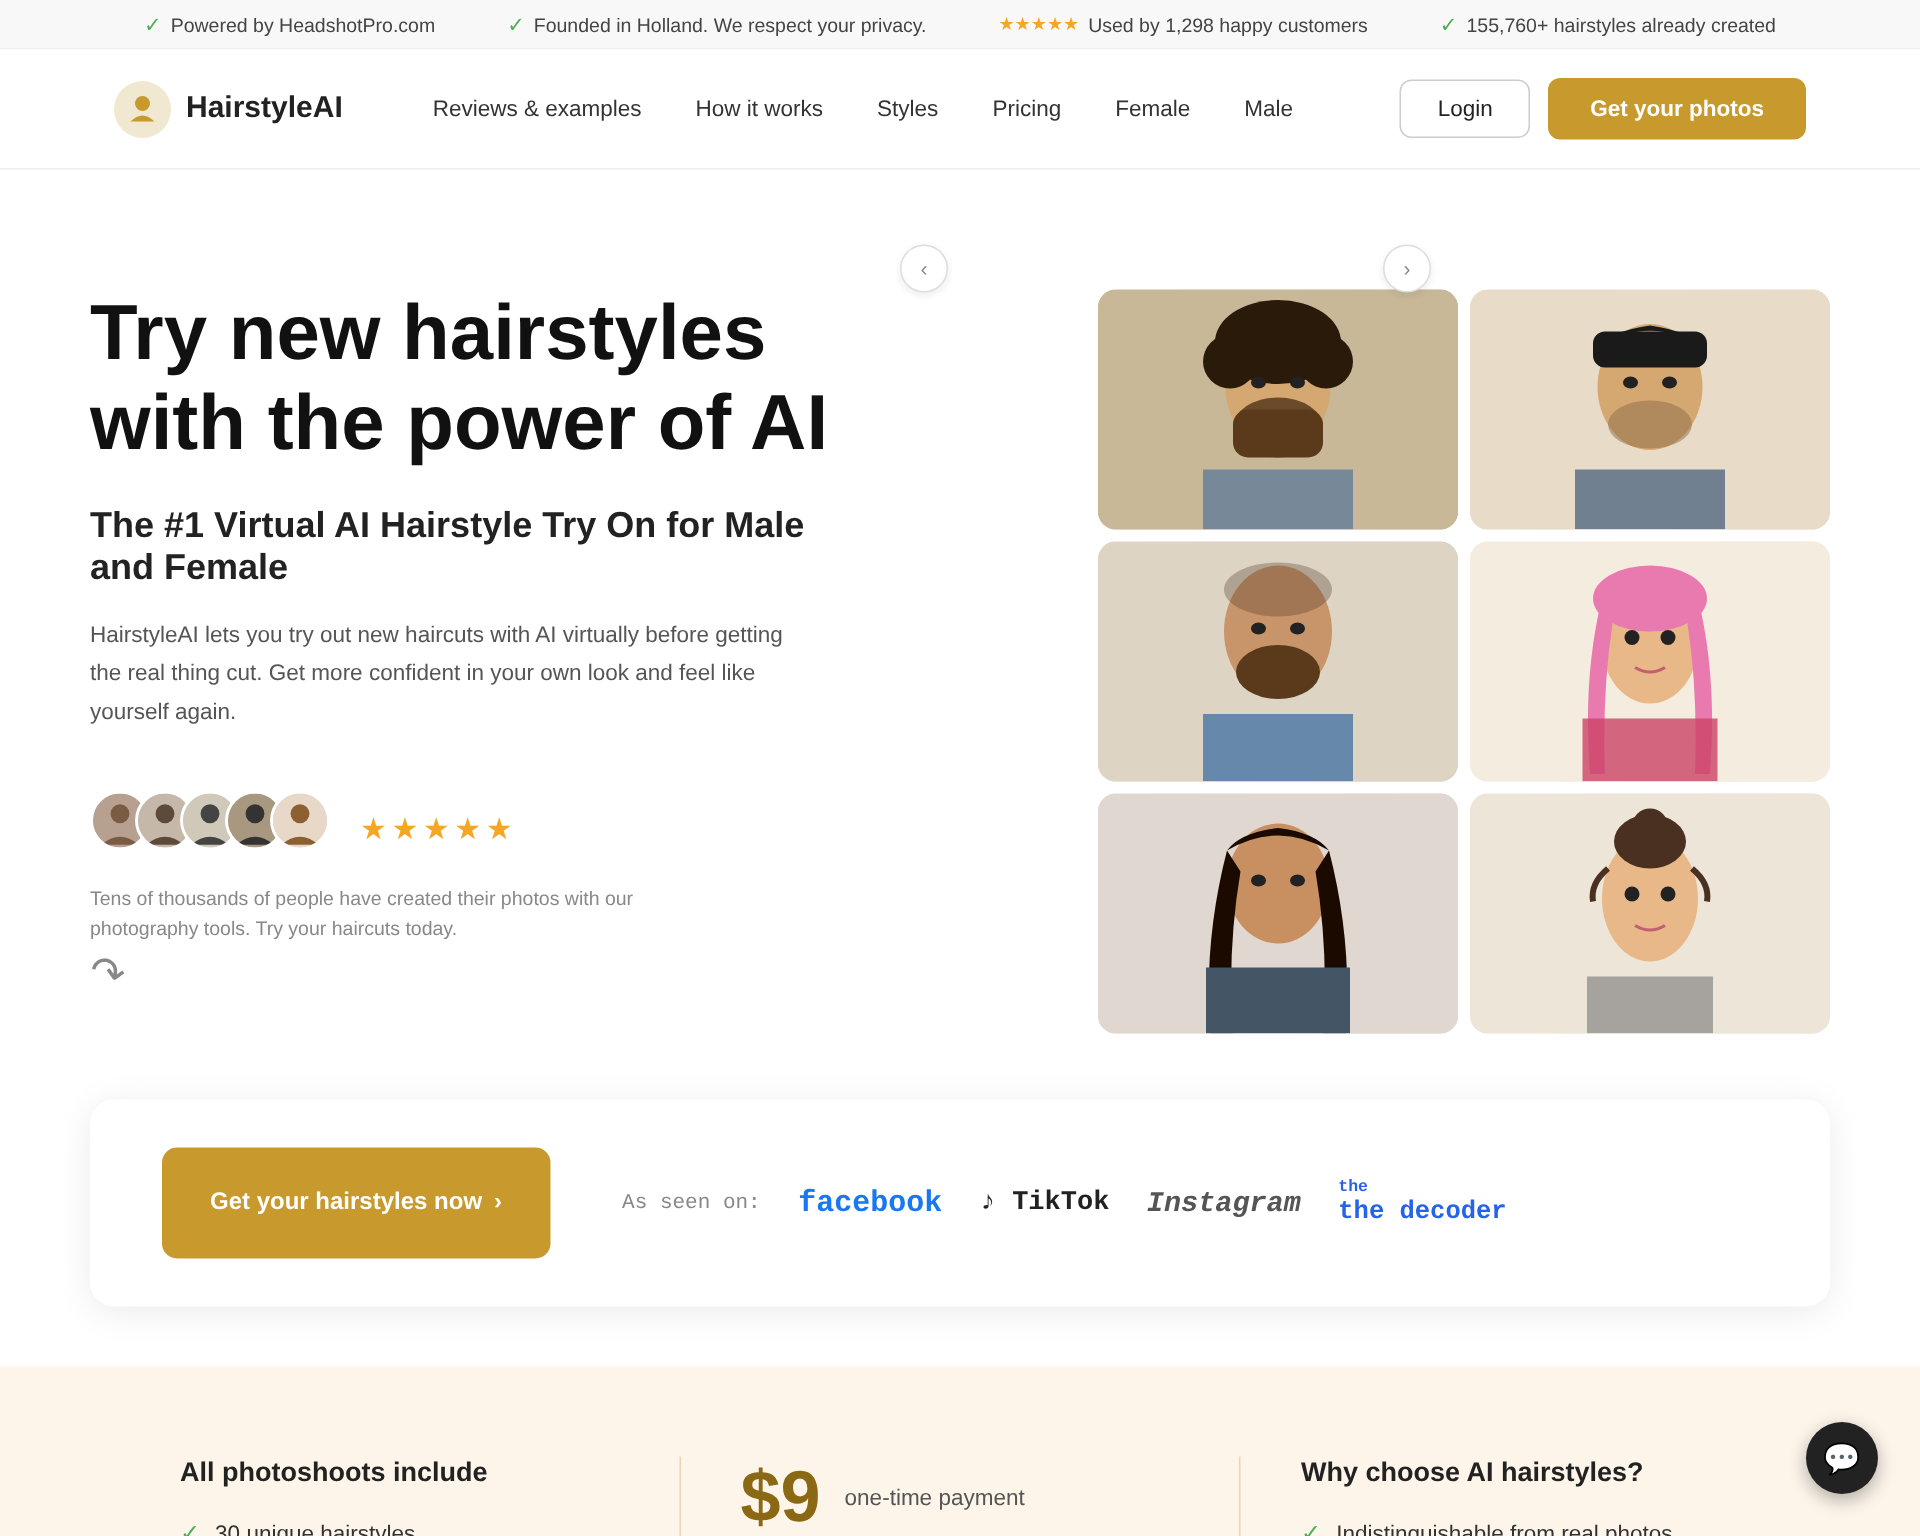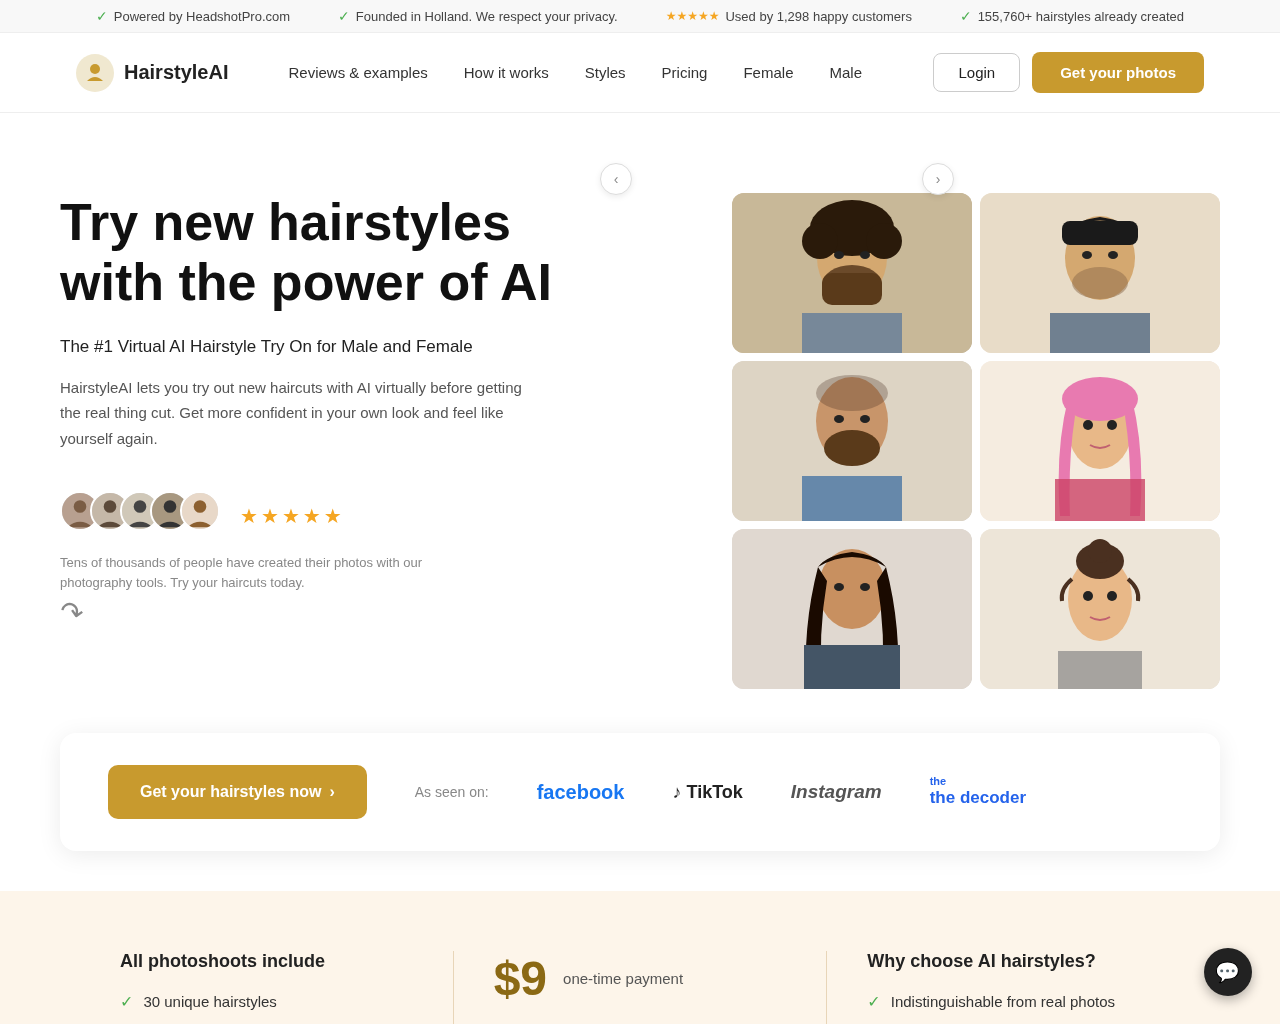--- a/index.html
+++ b/index.html
@@ -106,22 +106,22 @@
       z-index: 2;
     }
     .hero-title {
       font-size: 52px;
       font-weight: 800;
       line-height: 1.15;
       color: #111;
       margin-bottom: 24px;
     }
     .hero-subtitle {
-      font-size: 17px;
-      font-weight: 400;
+      font-size: 24px;
+      font-weight: 700;
       color: #222;
       margin-bottom: 18px;
     }
     .hero-desc {
       font-size: 15px;
       color: #555;
       line-height: 1.7;
       margin-bottom: 40px;
       max-width: 480px;
     }
@@ -216,35 +216,36 @@
       box-shadow: 0 4px 24px rgba(0,0,0,0.08);
       padding: 32px 48px;
       display: flex;
       align-items: center;
       gap: 48px;
     }
     .btn-cta-large {
       background: #c89a2e;
       color: #fff;
       border: none;
-      padding: 18px 32px;
+      padding: 28px 32px;
       border-radius: 10px;
       font-size: 16px;
       font-weight: 600;
       cursor: pointer;
       display: flex;
       align-items: center;
       gap: 8px;
       white-space: nowrap;
     }
     .seen-on {
       display: flex;
       align-items: center;
-      gap: 48px;
+      gap: 25px;
       flex-wrap: wrap;
+      font-family: Liberation Mono, monospace;
     }
     .seen-on-label {
       font-size: 14px;
       color: #888;
     }
     .brand-logo {
       font-size: 20px;
       font-weight: 700;
       color: #1877f2;
     }

